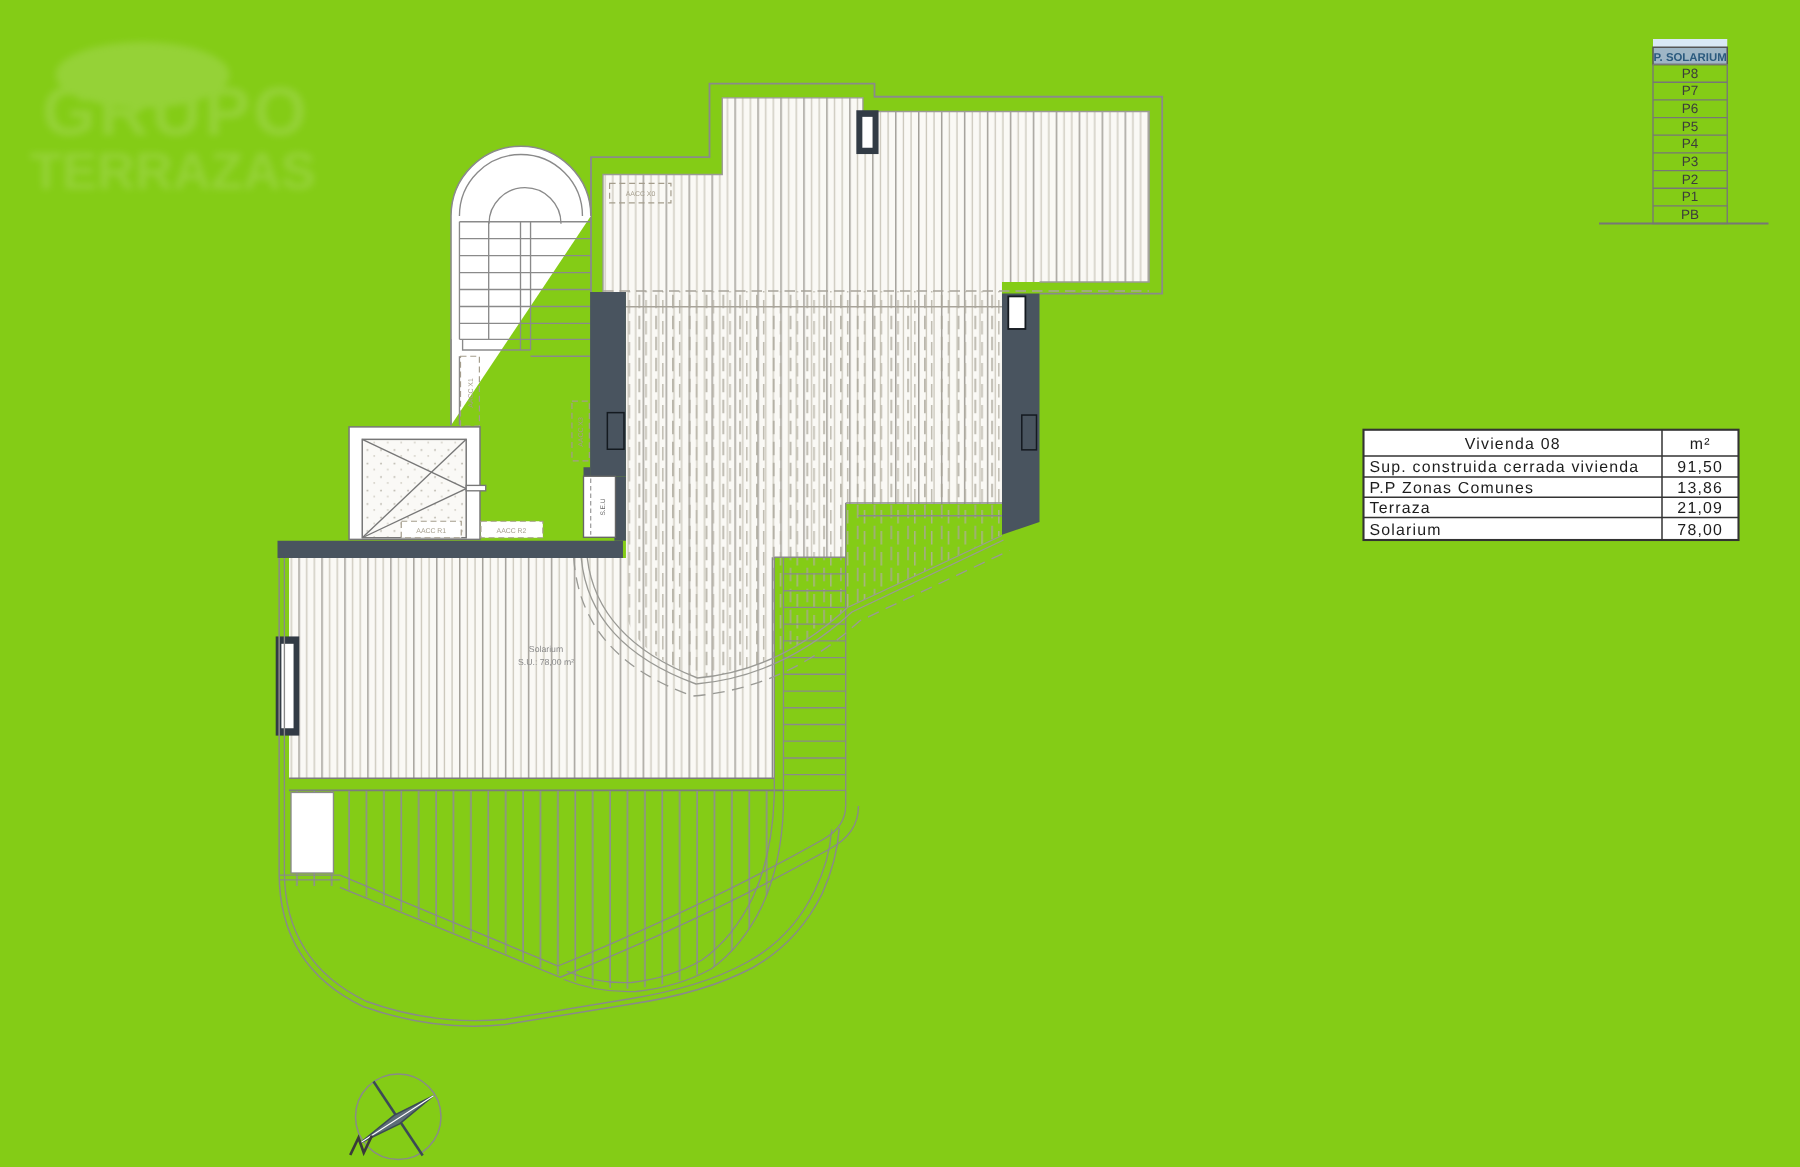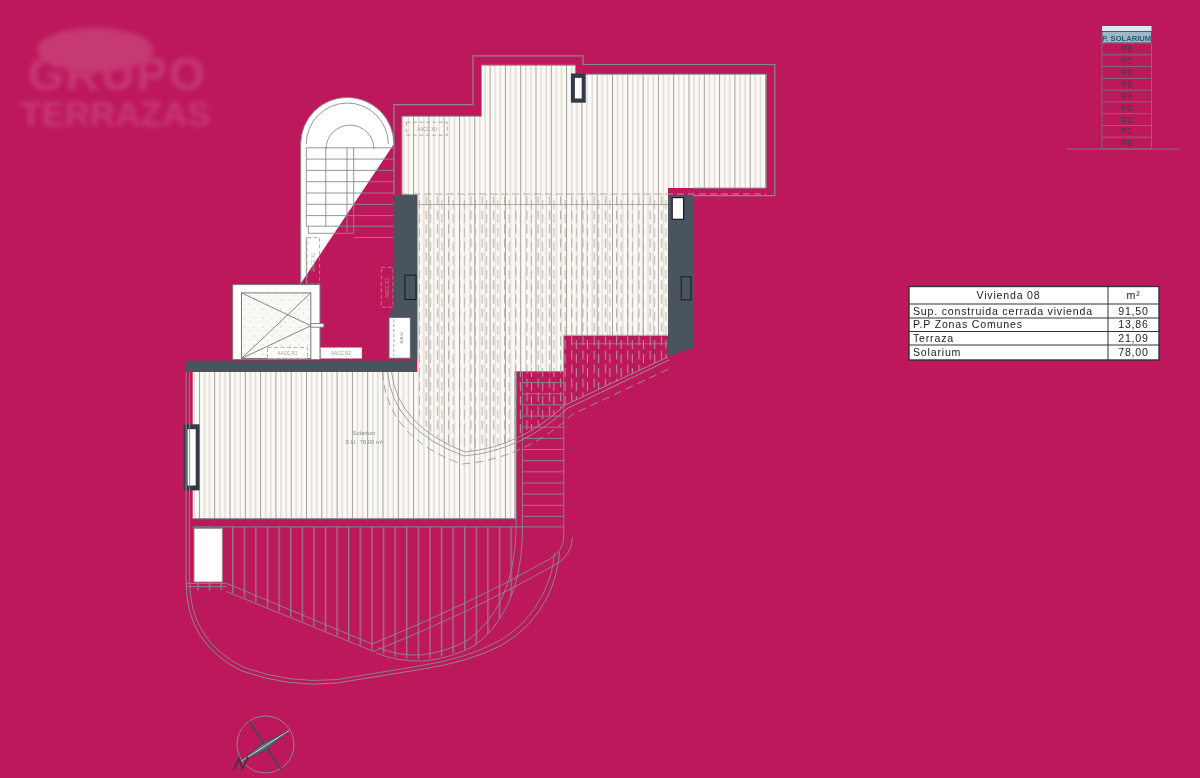--- a/index.html
+++ b/index.html
@@ -1,16 +1,16 @@
 <!DOCTYPE html>
 <html><head>
 <meta charset="utf-8">
 <style>
 html,body{margin:0;padding:0;background:#ffffff;}
-#page{position:relative;width:1200px;height:778px;background:#be185d;overflow:hidden;
+#page{position:relative;width:1200px;height:778px;background:#84cc16;overflow:hidden;
   font-family:"Liberation Sans", sans-serif;}
 svg{position:absolute;top:0;left:0;}
 </style>
 </head>
 <body>
 <div id="page">
 <svg width="1200" height="778" viewBox="0 0 1200 778">
 <defs>
   <pattern id="hatch" patternUnits="userSpaceOnUse" width="15.3" height="10">
     <rect width="15.3" height="10" fill="#faf9f5"></rect>

